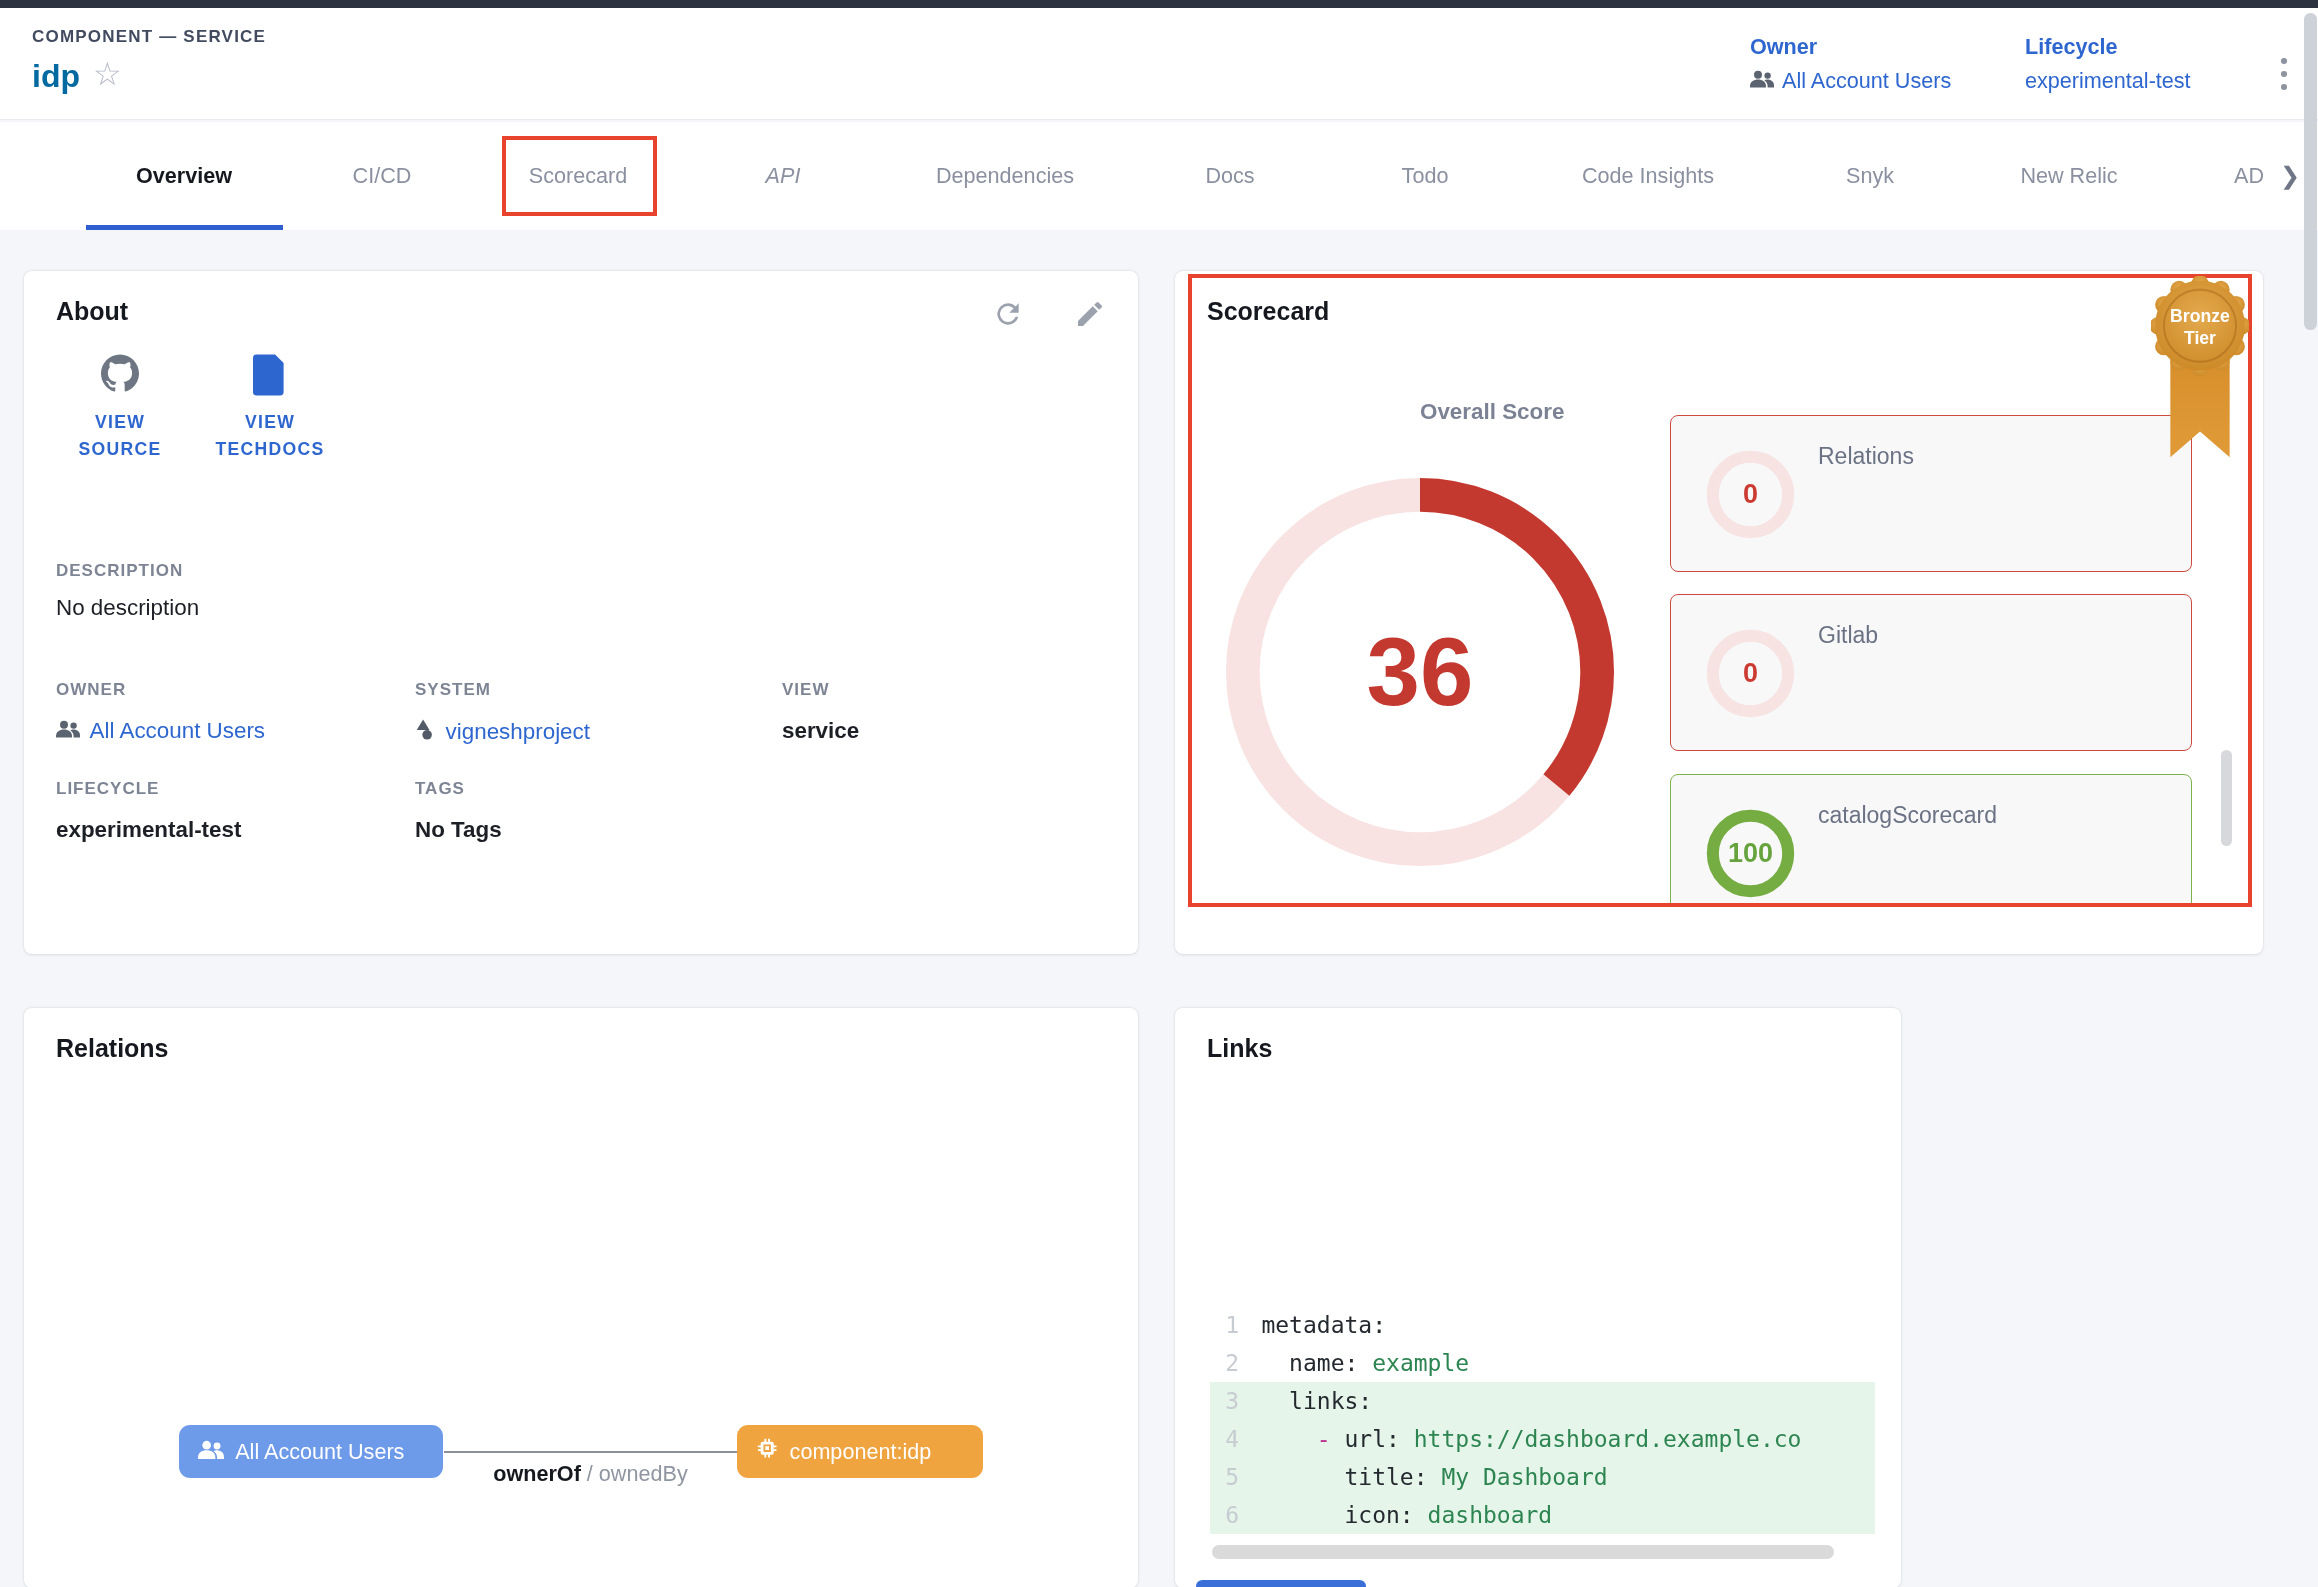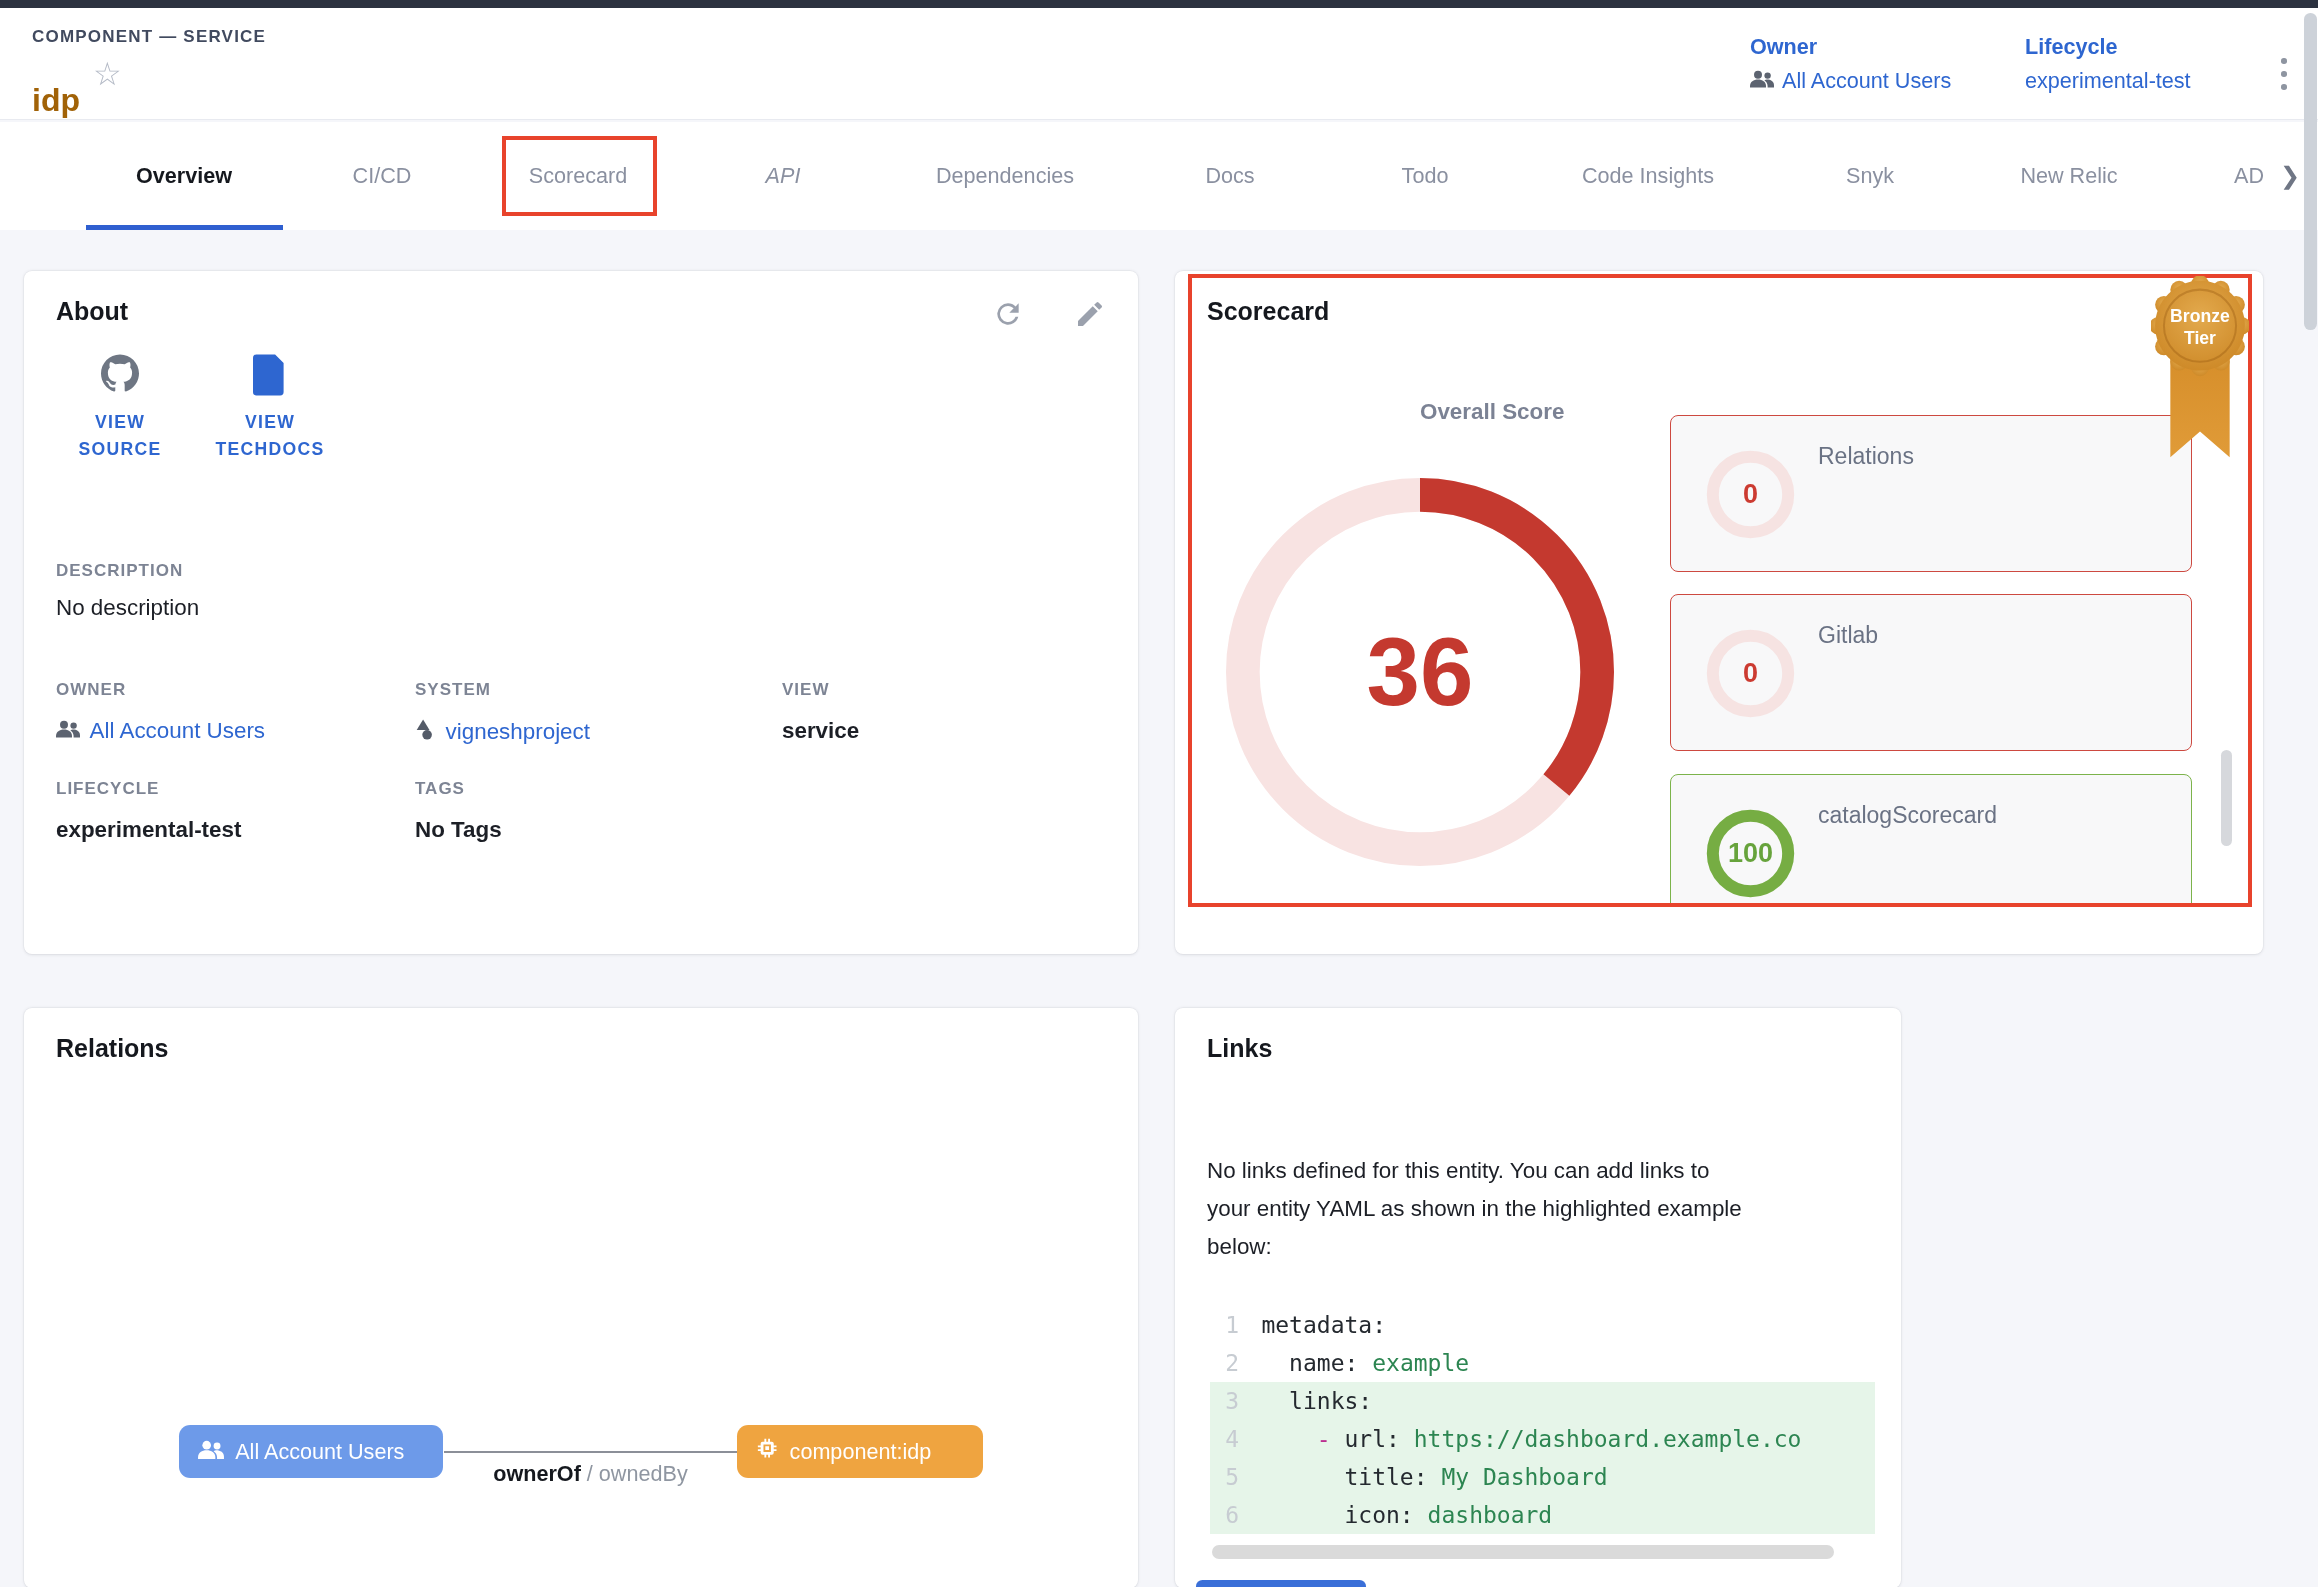--- a/index.html
+++ b/index.html
@@ -5,21 +5,21 @@
   * { margin:0; padding:0; box-sizing:border-box; }
   html,body { width:2319px; height:1588px; overflow:hidden; }
   body { font-family:"Liberation Sans", sans-serif; background:#f5f6fa; position:relative; }
 
   
   .topbar { position:absolute; left:0; top:0; width:2319px; height:8px; background:#2c3240; }
 
   
   .header { position:absolute; left:0; top:8px; width:2319px; height:112px; background:#ffffff; border-bottom:1.6px solid #e8eaf0; }
   .breadcrumb { position:absolute; left:32px; top:19px; font-size:17px; font-weight:600; letter-spacing:1.2px; color:#414a5f; }
-  .page-title { position:absolute; left:32px; top:50px; font-size:32px; font-weight:700; color:#a16207;margin-top:24px; }
+  .page-title { position:absolute; left:32px; top:50px; font-size:32px; font-weight:700; color:#0369a1; }
   .star { position:absolute; left:93px; top:50px; font-size:32px; color:#b4bac6; line-height:1; cursor:pointer; }
   .meta-block { position:absolute; top:26px; }
   .meta-owner { left:1750px; }
   .meta-lifecycle { left:2025px; }
   .meta-label { font-size:21.6px; font-weight:700; color:#2e66d0; margin-bottom:8px; }
   .meta-value { font-size:21.6px; color:#2e66d0; display:flex; align-items:center; gap:8px; cursor:pointer; }
   .kebab { position:absolute; left:2272px; top:38px; width:24px; height:56px; display:flex; flex-direction:column; align-items:center; justify-content:center; gap:7.2px; cursor:pointer; }
   .kebab i { width:5.6px; height:5.6px; border-radius:50%; background:#8e95a1; }
 
   
@@ -331,25 +331,20 @@
         <svg width="22.4" height="22.4" viewBox="0 0 24 24" fill="#ffffff">
             <path d="M9 2h2v3h2V2h2v3h2a2 2 0 0 1 2 2v2h3v2h-3v2h3v2h-3v2a2 2 0 0 1-2 2h-2v3h-2v-3h-2v3H9v-3H7a2 2 0 0 1-2-2v-2H2v-2h3v-2H2V9h3V7a2 2 0 0 1 2-2h2V2zm-1 6v8h8V8H8zm2 2h4v4h-4v-4z"></path>
           </svg>
       </span>
       <span>component:idp</span>
     </div>
   </div>
 
   <div class="card" id="links-card">
     <div class="card-title">Links</div>
-    <div class="links-msg" id="links-msg-host">
-        <div>No links defined for this entity. You can add links to</div>
-        <div>your entity YAML as shown in the highlighted example</div>
-        <div>below:</div>
-      </div>
     <div class="codeblock" id="code-host">
         <div class="cline"><span class="num">1</span><span class="tk-k">metadata:</span></div>
         <div class="cline"><span class="num">2</span><span>  </span><span class="tk-k">name:</span><span> </span><span class="tk-v">example</span></div>
         <div class="cline hl"><span class="num">3</span><span>  </span><span class="tk-k">links:</span></div>
         <div class="cline hl"><span class="num">4</span><span>    </span><span class="tk-d">-</span><span> </span><span class="tk-k">url:</span><span> </span><span class="tk-v">https://dashboard.example.co</span></div>
         <div class="cline hl"><span class="num">5</span><span>      </span><span class="tk-k">title:</span><span> </span><span class="tk-v">My Dashboard</span></div>
         <div class="cline hl"><span class="num">6</span><span>      </span><span class="tk-k">icon:</span><span> </span><span class="tk-v">dashboard</span></div>
       </div>
     <div class="code-hscroll"></div>
     <button class="read-more-btn"></button>

